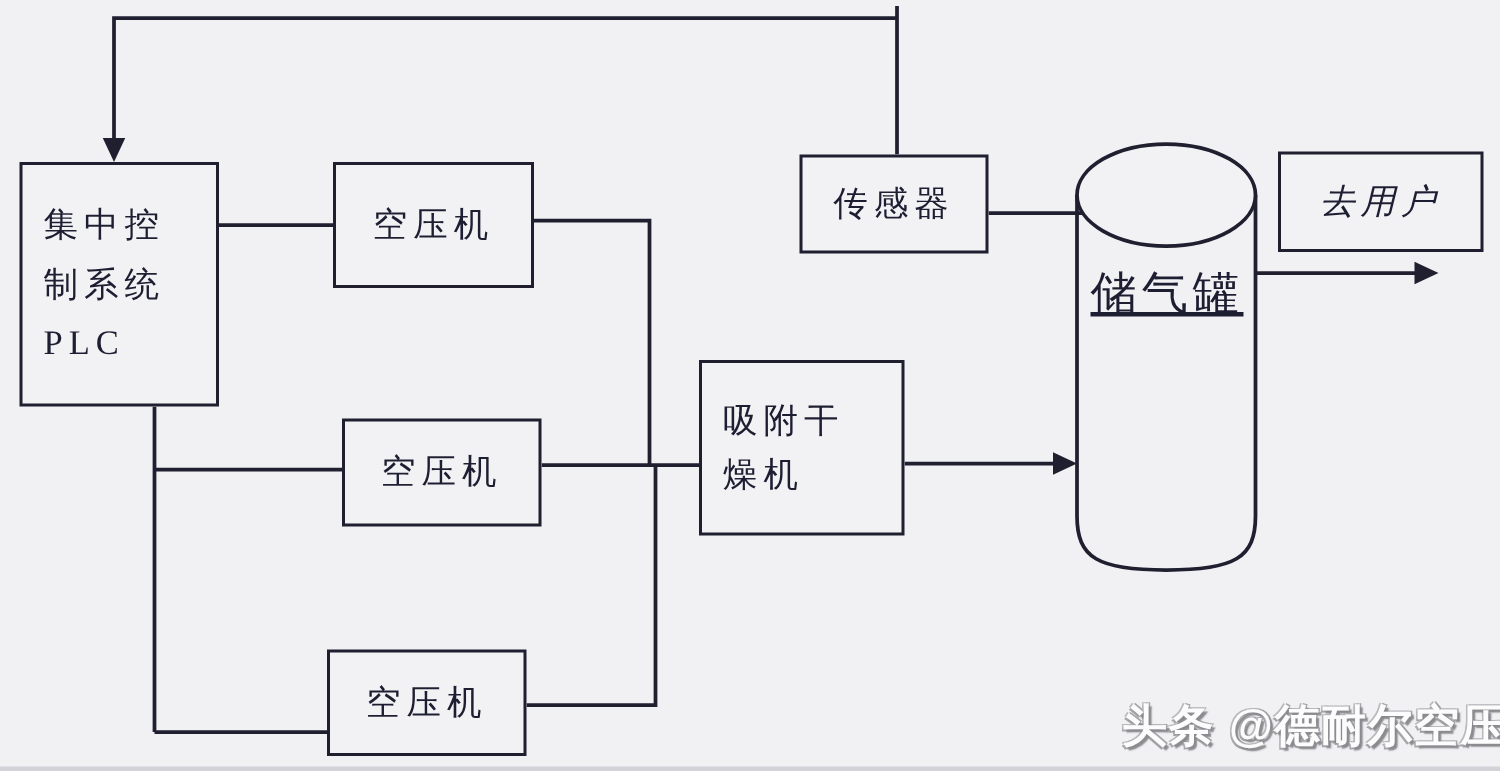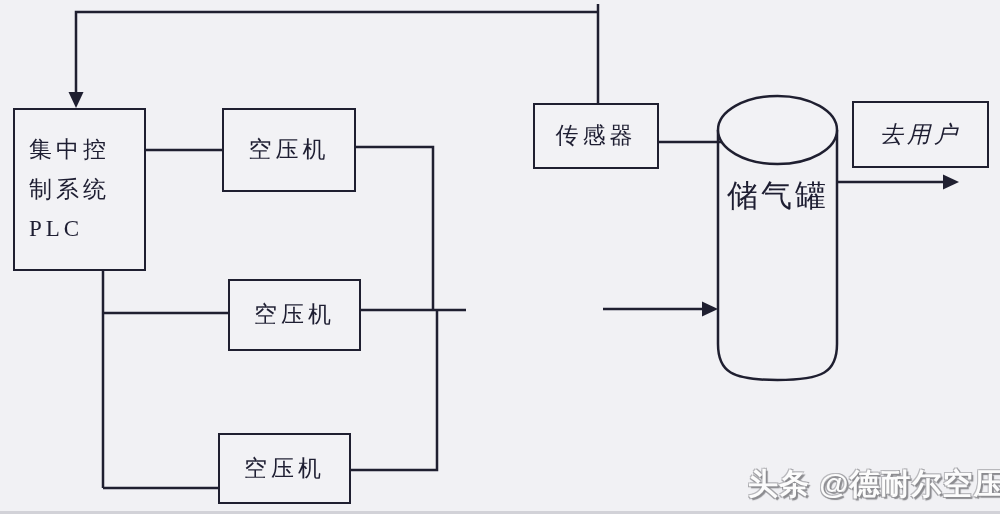--- a/index.html
+++ b/index.html
@@ -54,20 +54,21 @@
   #touser-box   { left: 852px; top: 101px; width: 137px; height: 67px; font-style: italic;  }
   #tank-label {
     position: absolute;
     left: 718px; top: 175px;
     width: 120px;
     text-align: center;
     font-size: 31px;
     letter-spacing: 3px;
     color: #1e1e32;
     z-index: 3;
+    text-decoration: underline;
   }
   #watermark {
     position: absolute;
     left: 748px; top: 464px;
     width: 250px;
     font-family: "Liberation Sans", "DejaVu Sans", sans-serif;
     font-size: 30px;
     font-weight: bold;
     letter-spacing: 1px;
     color: #fcfcfc;
@@ -127,20 +128,22 @@
 PLC</div>
 
   <div class="node" id="comp1-box">空压机</div>
 
   <div class="node" id="comp2-box">空压机</div>
 
   <div class="node" id="comp3-box">空压机</div>
 
   <div class="node" id="sensor-box">传感器</div>
 
+  <div class="node multiline" id="dryer-box">吸附干
+燥机</div>
 
   <div class="node" id="touser-box">去用户</div>
 
   <div id="tank-label">储气罐</div>
 
   <div id="watermark">头条 @德耐尔空压机</div>
 
   <div id="bottom-edge"></div>
 </div>
 

